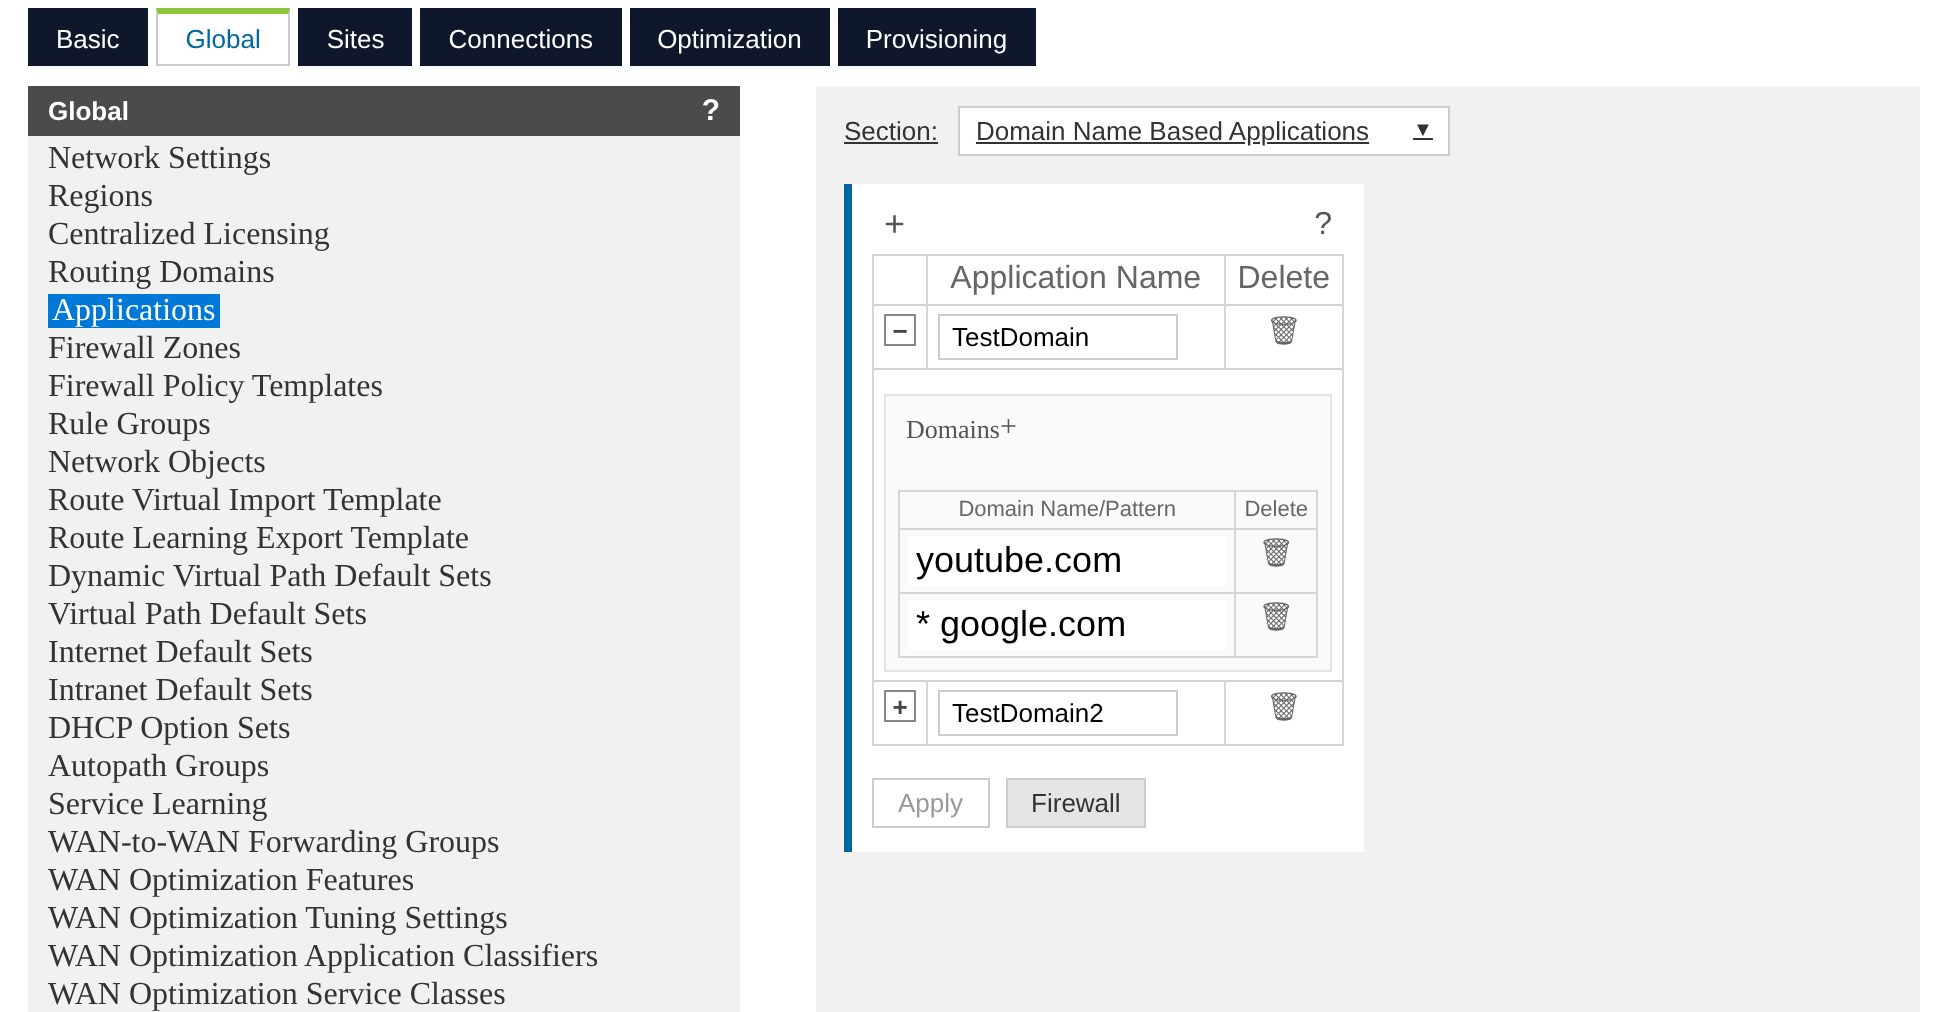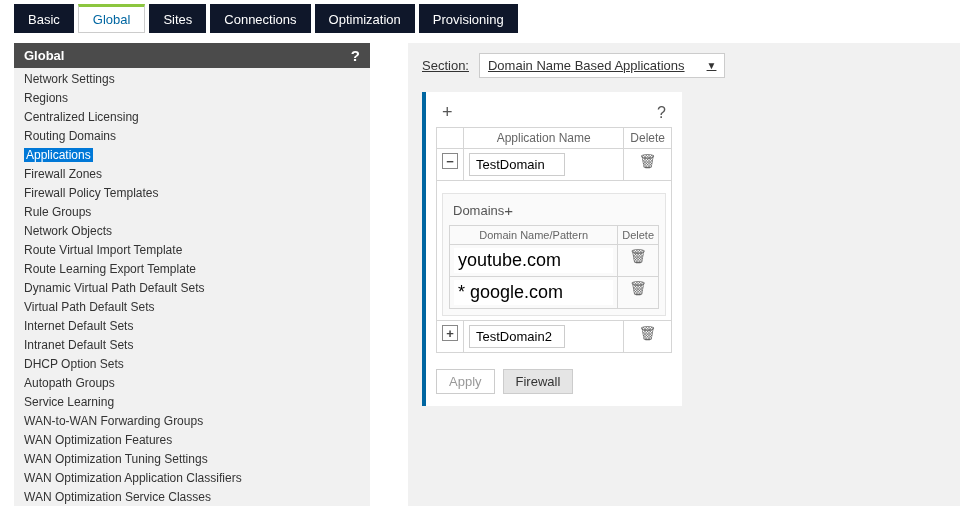--- a/index.html
+++ b/index.html
@@ -8,45 +8,45 @@
   .tabs { display: flex; gap: 4px; padding: 4px 14px 10px 14px; }
   .tab { background: #0f172a; color: #fff; padding: 5px 14px; font-size: 13px; cursor: pointer; border-top: 3px solid transparent; }
   .tab.active { background: #fff; color: #0066a1; border-top: 3px solid #8cc63f; border-left: 1px solid #ccc; border-right: 1px solid #ccc; border-bottom: 1px solid #ccc; }
   
   .main { display: flex; gap: 38px; padding: 0 14px; }
   
   .sidebar { width: 356px; }
   .sidebar-header { background: #4b4b4b; color: #fff; font-weight: bold; padding: 4px 10px; display: flex; justify-content: space-between; align-items: center; }
   .sidebar-header .help { font-weight: bold; font-size: 15px; cursor: pointer; }
   .sidebar-list { background: #f1f1f1; padding: 2px 0 6px 0; }
-  .sidebar-item { padding: 1px 10px; color: #333; cursor: pointer; font-size: 12px; line-height: 17px;}
+  .sidebar-item { padding: 1px 10px; color: #333; cursor: pointer; font-size: 16px; line-height: 17px; font-family: Liberation Serif, serif;}
   .sidebar-item.selected span { background: #0078d7; color: #fff; padding: 0 2px; }
   
   .content { flex: 1; background: #f1f1f1; padding: 10px 14px 14px 14px; min-height: 340px; }
   
   .section-row { display: flex; align-items: center; gap: 10px; margin-bottom: 14px; text-decoration: underline; }
   .section-label { font-size: 13px; color: #333; }
   .section-select { background: #fff; border: 1px solid #ccc; padding: 4px 8px; font-size: 13px; cursor: pointer; display: inline-flex; align-items: center; gap: 22px; }
   
   .panel-wrap { background: #fff; border-left: 4px solid #0066a1; padding: 10px 10px 12px 10px; width: 260px; }
   
   .panel-top { display: flex; justify-content: space-between; align-items: center; padding: 0 6px 4px 6px; }
   .plus-big { font-size: 18px; font-weight: normal; cursor: pointer; color: #555;}
   .help-big { font-size: 16px; cursor: pointer; color: #555;}
   
   .app-table { border: 1px solid #d5d5d5; border-collapse: collapse; width: 100%; }
-  .app-table th { font-weight: normal; font-size: 12px; color: #666; border: 1px solid #d5d5d5; padding: 3px 6px; text-align: center; }
+  .app-table th { font-weight: normal; font-size: 16px; color: #666; border: 1px solid #d5d5d5; padding: 3px 6px; text-align: center; }
   .app-table td { border: 1px solid #d5d5d5; padding: 4px 5px; vertical-align: top; }
   .toggle-box { width: 16px; height: 16px; border: 1px solid #888; display: inline-flex; align-items: center; justify-content: center; font-size: 13px; font-weight:bold; cursor: pointer; line-height: 1; color:#444;}
-  .name-input { border: 1px solid #ccc; padding: 3px 6px; font-size: 13px; width: 96px; }
+  .name-input { border: 1px solid #ccc; padding: 3px 6px; font-size: 13px; width: 120px; }
   .trash { cursor: pointer; font-size: 14px; color: #666; text-align: center; }
   
   .domains-sub { background: #fafafa; border: 1px solid #e4e4e4; margin: 8px 0 0 0; padding: 6px; }
-  .domains-title { font-size: 13px; color: #555; display: flex; align-items: center; padding: 2px 4px 6px 4px;}
-  .dom-table { border-collapse: collapse; width: 100%; }
+  .domains-title { font-size: 13px; color: #555; display: flex; align-items: center; padding: 2px 4px 6px 4px; font-family: Liberation Serif, serif;}
+  .dom-table { border-collapse: collapse; width: 100%; margin-top: 16px; }
   .dom-table th { font-weight: normal; font-size: 11px; color: #666; border: 1px solid #d5d5d5; padding: 3px 4px; text-align: center; }
   .dom-table td { border: 1px solid #d5d5d5; padding: 3px 4px; }
   .dom-input { border: none; padding: 2px 4px; font-size: 18px; width: 100%; }
   
   .actions { margin-top: 16px; display: flex; gap: 8px; }
   .btn { padding: 4px 12px; font-size: 13px; border: 1px solid #ccc; cursor: pointer; }
   .btn-apply { background: #fff; color: #999; }
   .btn-refresh { background: #e5e5e5; color: #333; }
   
   .col-toggle { width: 26px; }

